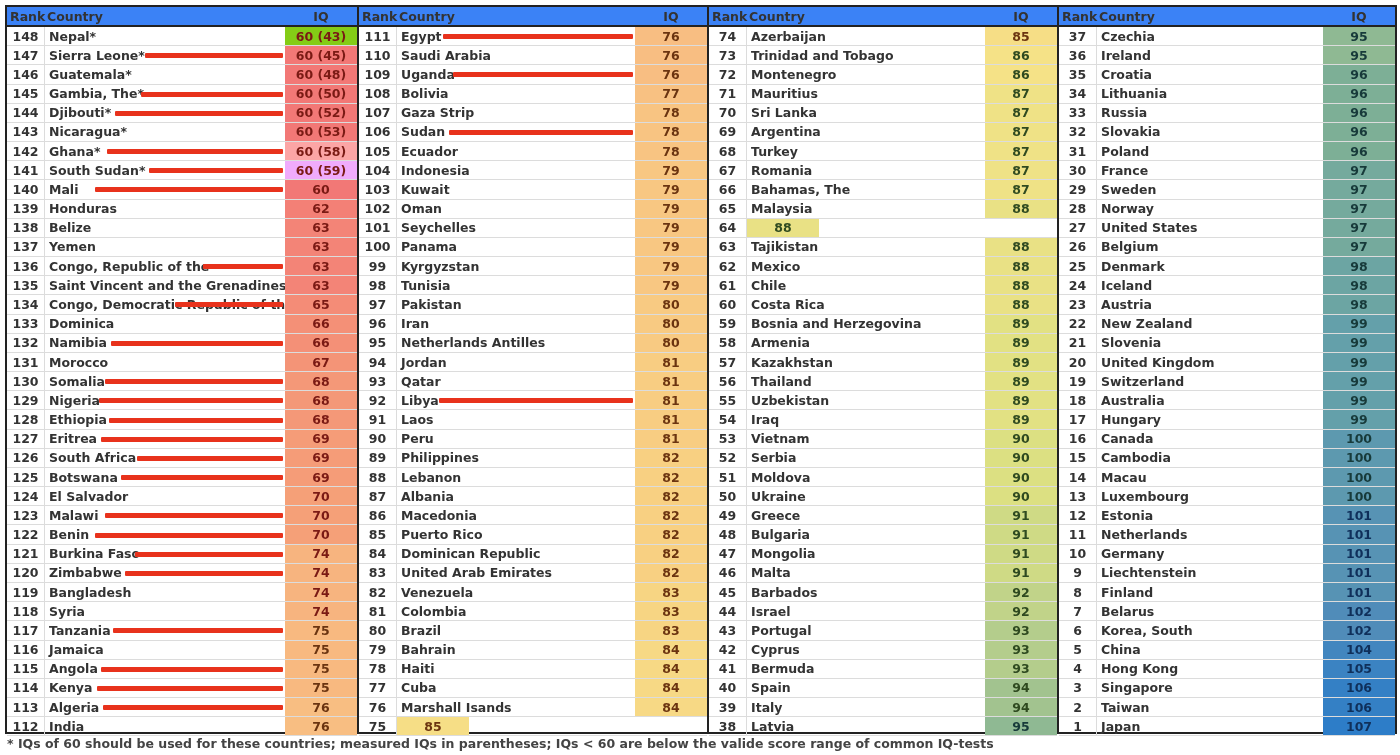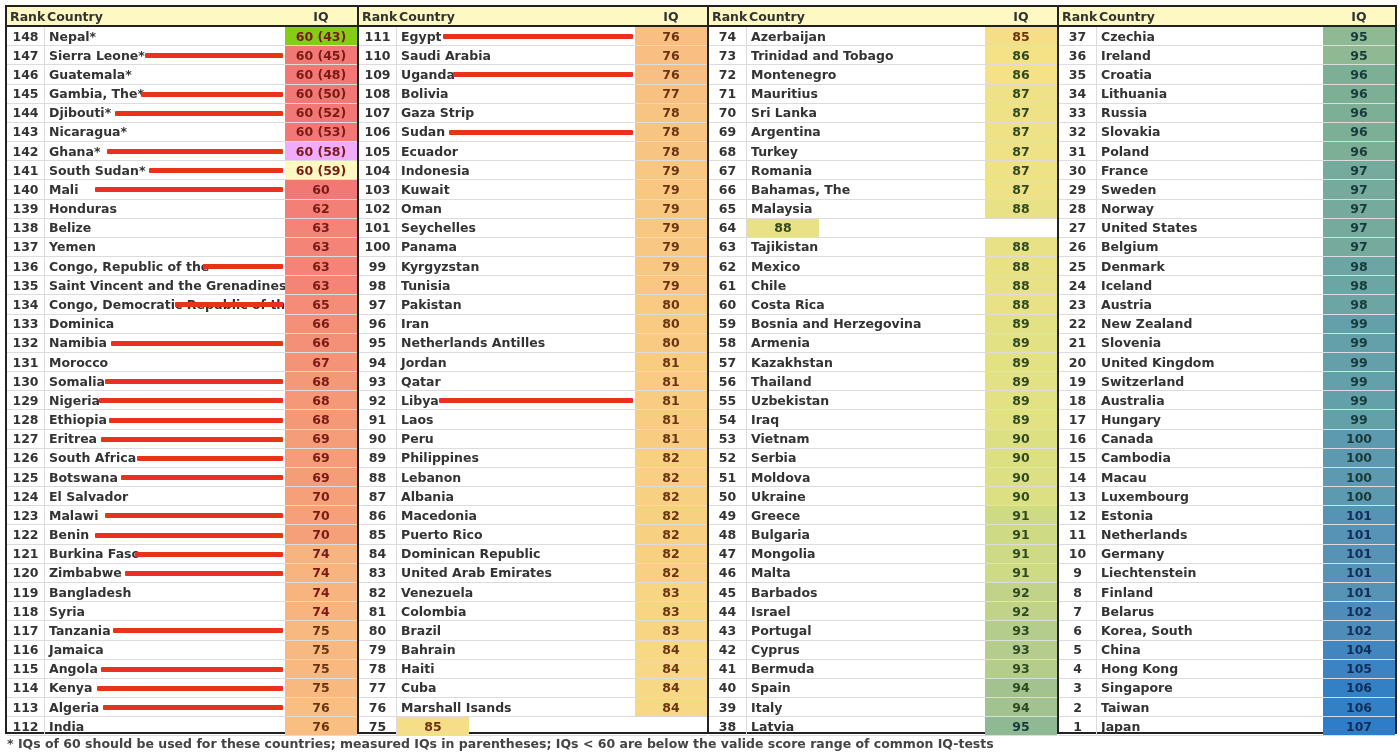--- a/index.html
+++ b/index.html
@@ -4,21 +4,21 @@
 <style>
   html, body { margin: 0; padding: 0; background: #ffffff; }
   body { width: 1400px; height: 755px; position: relative; overflow: hidden;
          font-family: "DejaVu Sans", sans-serif; color: #1e2a24; }
   .board { position: absolute; left: 5px; top: 5px; width: 1392px; height: 729px;
            display: flex; border: 2px solid #222; box-sizing: border-box; }
   .panel { position: relative; height: 100%; box-sizing: border-box; }
   .panel + .panel { border-left: 2px solid #222; }
   .p0 { width: 350px; } .p1 { width: 350px; } .p2 { width: 350px; } .p3 { flex: 1; }
   .hdr { height: 18px; display: flex; align-items: center; border-bottom: 2px solid #222;
-         font-size: 12.5px; font-weight: bold; color: #333; background: #fef9c3; }
+         font-size: 12.5px; font-weight: bold; color: #333; background: #3b82f6; }
   .hdr .h-rank { width: 38px; text-align: left; padding-left: 3px; box-sizing: border-box; }
   .hdr .h-country { flex: 1; padding-left: 2px; }
   .hdr .h-iq { width: 72px; text-align: center; }
   .rows { position: relative; }
   .row { height: 19.18px; display: flex; align-items: center; font-size: 12.5px;
          font-weight: bold; border-bottom: 1px solid #dcdcdc; box-sizing: border-box; }
   .rank { width: 38px; text-align: center; box-sizing: border-box; border-right: 1px solid #dcdcdc;
           height: 100%; display: flex; align-items: center; justify-content: center; color: #333; }
   .country { flex: 1; position: relative; padding-left: 4px; height: 100%; display: flex;
              align-items: center; white-space: nowrap; overflow: hidden; color: #333; }
@@ -83,29 +83,29 @@
             <span>Nicaragua*</span>
           </span>
           <span class="iq" style="background:rgb(242,120,118);color:#7a1a14">60 (53)</span>
         </div>
         <div class="row">
           <span class="rank">142</span>
           <span class="country">
             <span>Ghana*</span>
             <span class="bar" style="width:176px"></span>
           </span>
-          <span class="iq" style="background:#f0abfc;color:#7a1a14">60 (58)</span>
+          <span class="iq" style="background:#fca5a5;color:#7a1a14">60 (58)</span>
         </div>
         <div class="row">
           <span class="rank">141</span>
           <span class="country">
             <span>South Sudan*</span>
             <span class="bar" style="width:134px"></span>
           </span>
-          <span class="iq" style="background:#fef9c3;color:#7a1a14">60 (59)</span>
+          <span class="iq" style="background:#f0abfc;color:#7a1a14">60 (59)</span>
         </div>
         <div class="row">
           <span class="rank">140</span>
           <span class="country">
             <span>Mali</span>
             <span class="bar" style="width:188px"></span>
           </span>
           <span class="iq" style="background:rgb(242,120,118);color:#7a1a14">60</span>
         </div>
         <div class="row">

